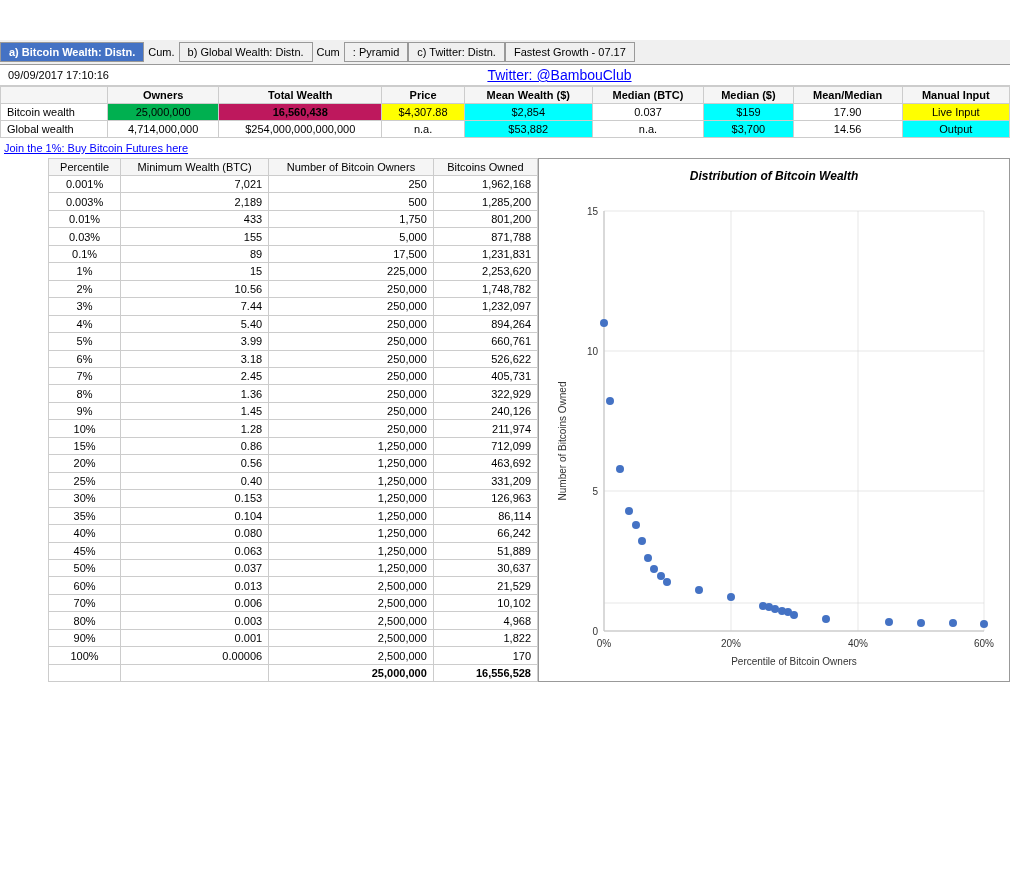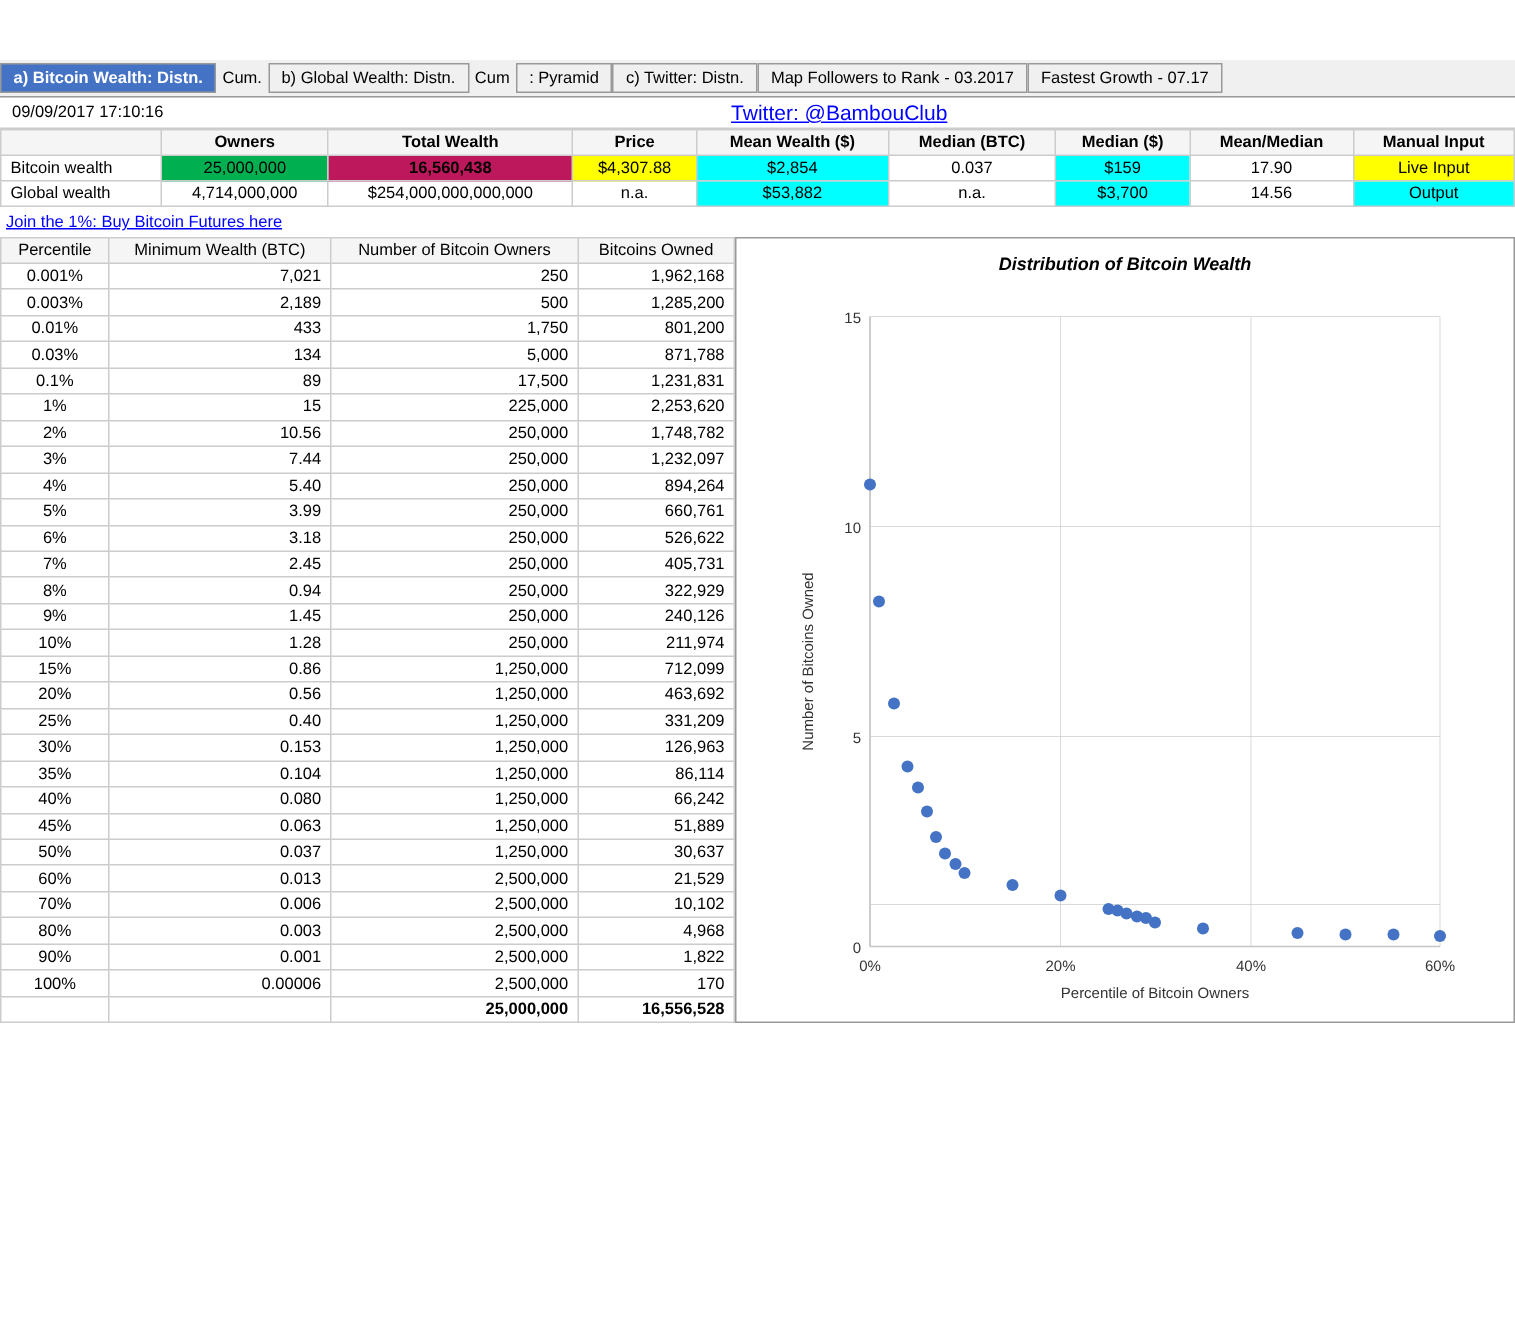--- a/index.html
+++ b/index.html
@@ -80,20 +80,21 @@
     }
     
     .content-area {
       display: flex;
     }
     
     table.data-table {
       border-collapse: collapse;
       width: 490px;
       flex-shrink: 0;
+      margin-left: 48px;
     }
     table.data-table td, table.data-table th {
       border: 1px solid #ccc;
       padding: 2px 6px;
       font-size: 11px;
     }
     table.data-table th {
       background: #f5f5f5;
       text-align: center;
       font-weight: normal;
@@ -135,21 +136,20 @@
 </head>
 <body>
 
 <div class="top-nav">
   <div class="nav-tab active">a) Bitcoin Wealth: Distn.</div>
   <div class="nav-sep">Cum.</div>
   <div class="nav-tab inactive">b) Global Wealth: Distn.</div>
   <div class="nav-sep">Cum</div>
   <div class="nav-tab inactive">: Pyramid</div>
   <div class="nav-tab inactive">c) Twitter: Distn.</div>
-  <div class="nav-tab inactive">Map Followers to Rank - 03.2017</div>
   <div class="nav-tab inactive">Fastest Growth - 07.17</div>
 </div>
 
 <div class="header-row">
   <span class="timestamp">09/09/2017 17:10:16</span>
   <span style="flex:1"></span>
   <span class="twitter-link">Twitter: @BambouClub</span>
   <span style="flex:1"></span>
 </div>
 
@@ -220,21 +220,21 @@
           <td class="num">1,285,200</td>
         </tr>
         <tr>
           <td class="center">0.01%</td>
           <td class="num">433</td>
           <td class="num">1,750</td>
           <td class="num">801,200</td>
         </tr>
         <tr>
           <td class="center">0.03%</td>
-          <td class="num">134</td>
+          <td class="num">155</td>
           <td class="num">5,000</td>
           <td class="num">871,788</td>
         </tr>
         <tr>
           <td class="center">0.1%</td>
           <td class="num">89</td>
           <td class="num">17,500</td>
           <td class="num">1,231,831</td>
         </tr>
         <tr>
@@ -274,21 +274,21 @@
           <td class="num">526,622</td>
         </tr>
         <tr>
           <td class="center">7%</td>
           <td class="num">2.45</td>
           <td class="num">250,000</td>
           <td class="num">405,731</td>
         </tr>
         <tr>
           <td class="center">8%</td>
-          <td class="num">0.94</td>
+          <td class="num">1.36</td>
           <td class="num">250,000</td>
           <td class="num">322,929</td>
         </tr>
         <tr>
           <td class="center">9%</td>
           <td class="num">1.45</td>
           <td class="num">250,000</td>
           <td class="num">240,126</td>
         </tr>
         <tr>

